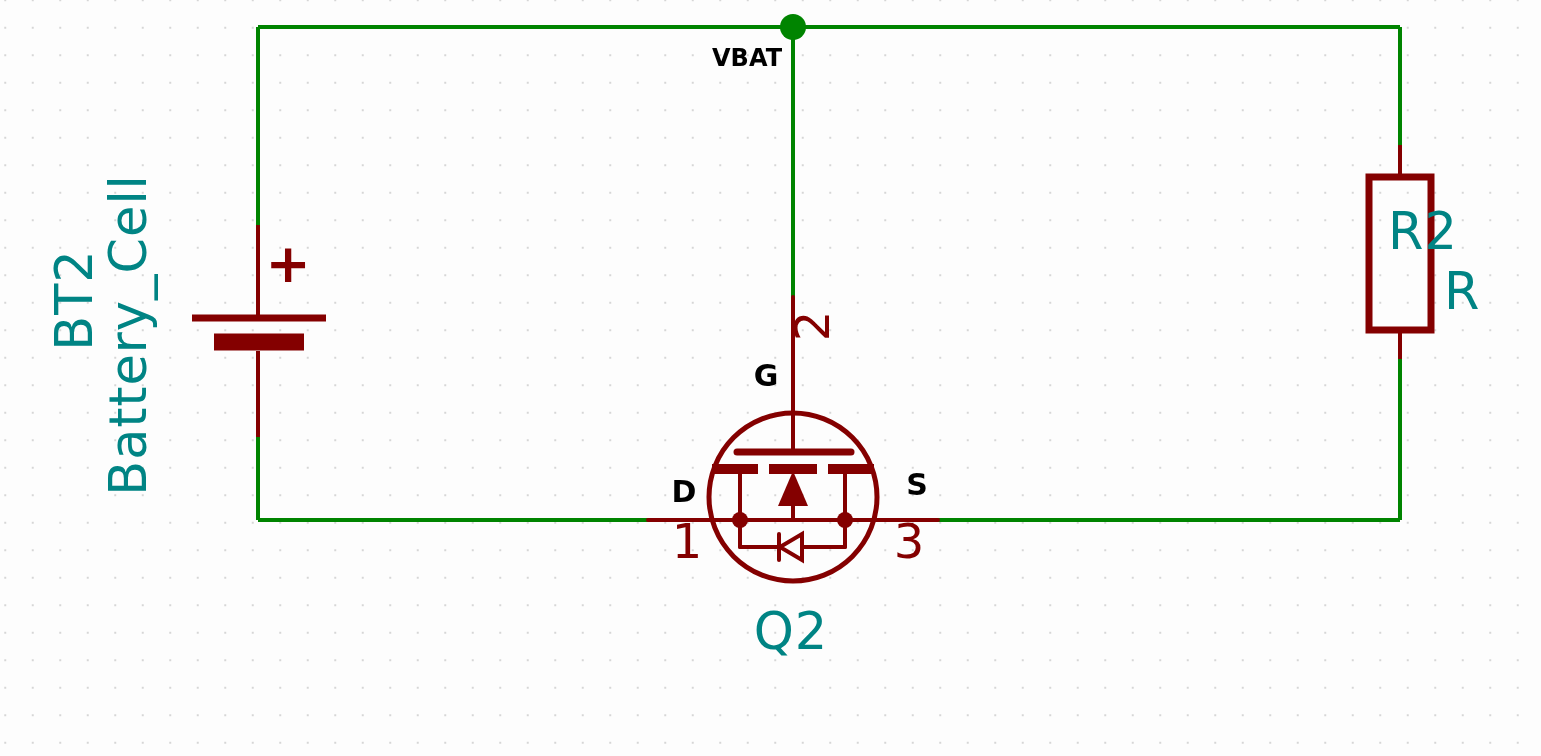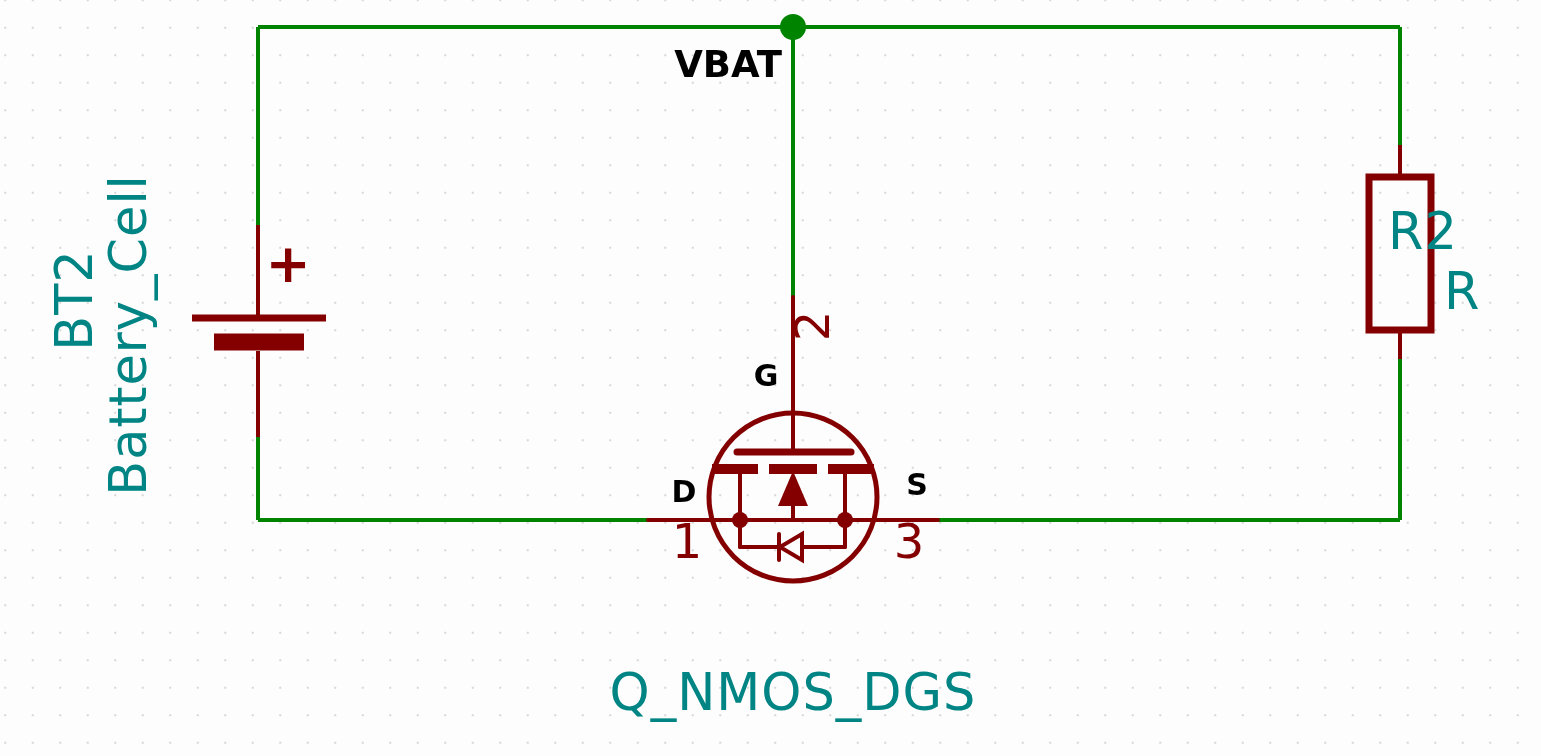--- a/index.html
+++ b/index.html
@@ -41,21 +41,21 @@
     font-family: "DejaVu Sans", sans-serif;
   }
   .pin-name {
     color: #000000;
     font-size: 30px;
     font-weight: bold;
     font-family: "DejaVu Sans", sans-serif;
   }
   .net-label {
     color: #000000;
-    font-size: 37px;
+    font-size: 24px;
     font-weight: bold;
     font-family: "DejaVu Sans", sans-serif;
   }
   .polarity {
     color: #840000;
     font-size: 54px;
     font-weight: bold;
     font-family: "DejaVu Sans", sans-serif;
   }
   .rot-ccw {
@@ -135,18 +135,18 @@
   <div class="lbl polarity center" style="left:264px; top:237px; width:48px;">+</div>
 
   <div class="lbl pin-name center" style="left:654px; top:477px; width:60px;">D</div>
   <div class="lbl pin-name center" style="left:736px; top:361px; width:60px;">G</div>
   <div class="lbl pin-name center" style="left:887px; top:470px; width:60px;">S</div>
 
   <div class="lbl pin-number center" style="left:657px; top:517px; width:60px;">1</div>
   <div class="lbl pin-number rot-ccw center" style="left:782px; top:302px; width:60px; height:48px;">2</div>
   <div class="lbl pin-number center" style="left:879px; top:517px; width:60px;">3</div>
 
-  <div class="lbl field center" style="left:543px; top:667px; width:500px;">Q_NMOS_DGS</div>
+  <div class="lbl field center" style="left:716px; top:606px; width:150px;">Q2</div>
 
   <div class="lbl field" style="left:1388px; top:206px;">R2</div>
   <div class="lbl field" style="left:1444px; top:266px;">R</div>
 
 </div>
 
 </body></html>

